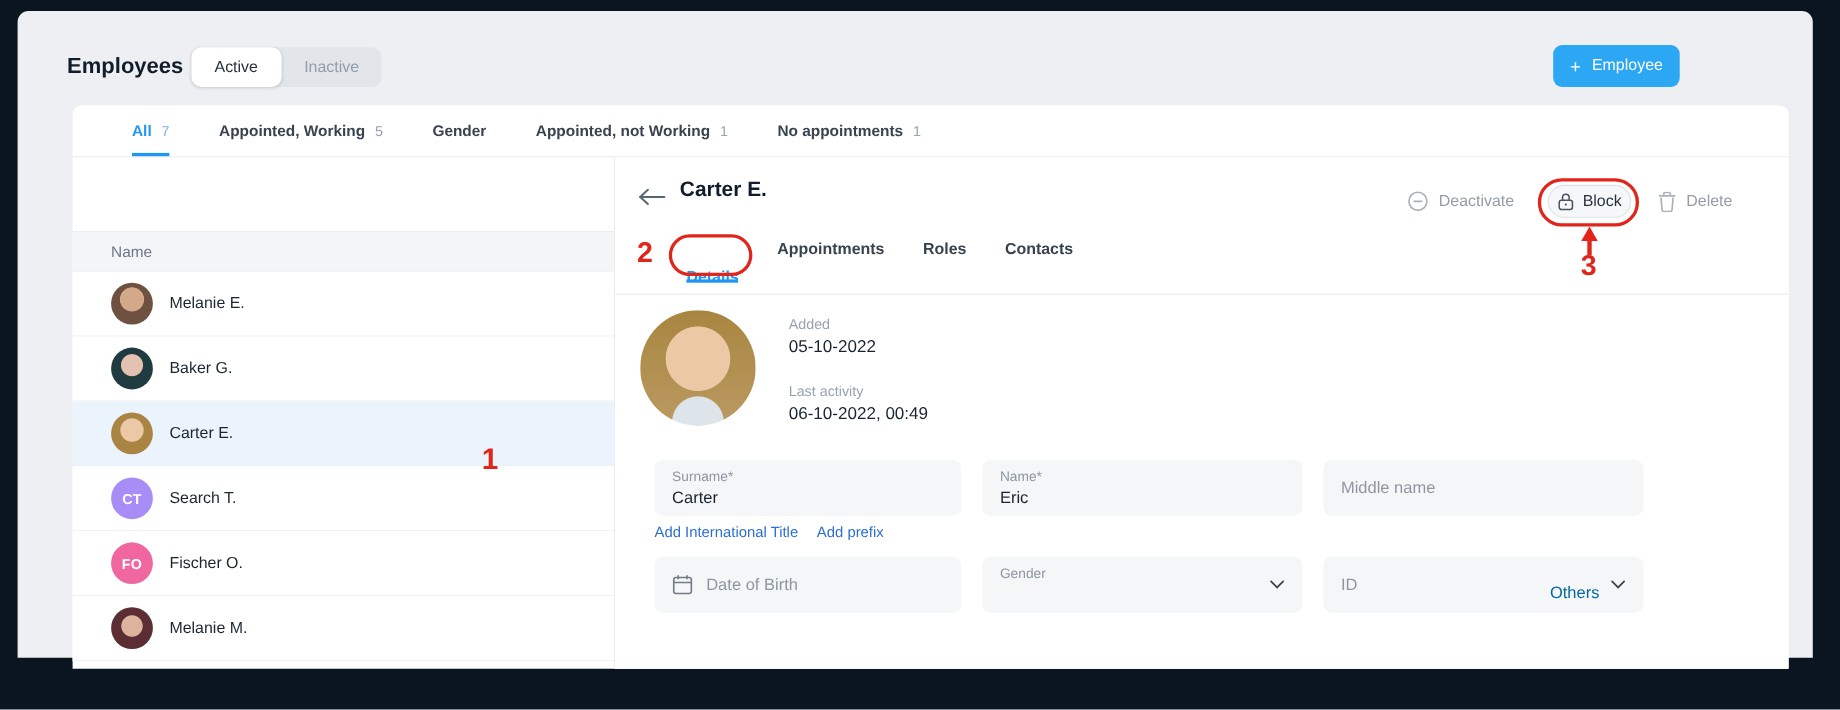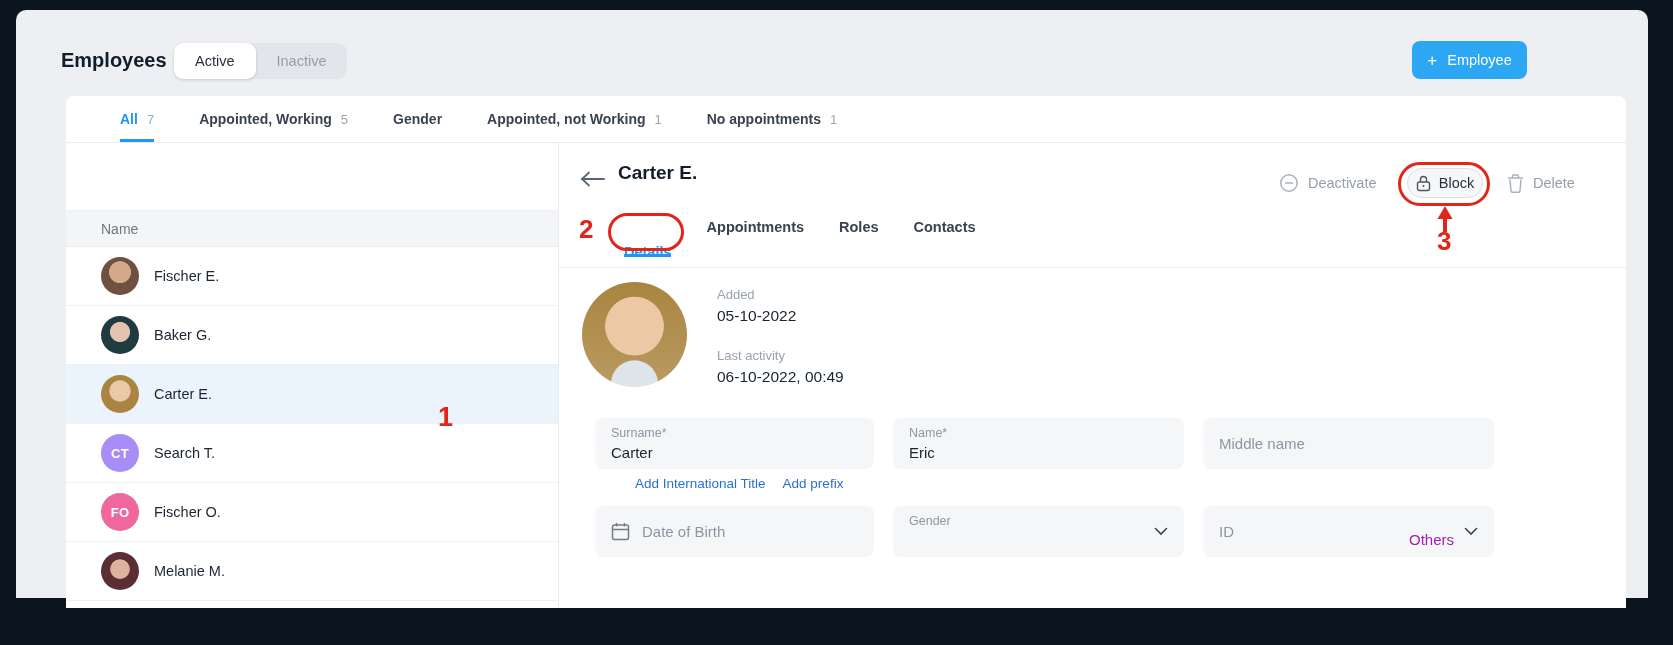--- a/index.html
+++ b/index.html
@@ -123,28 +123,28 @@
     position:absolute; height:51px; background:#f5f6f8; border-radius:8px;
     padding:8px 16px; cursor:text;
   }
   .field .flabel { font-size:12.5px; color:#8d96a2; }
   .field .fvalue { font-size:15px; color:#1a2430; margin-top:4px; }
   .field.centered { display:flex; align-items:center; padding:0 16px; gap:12px; }
   .ph { font-size:15px; color:#8d96a2; }
   .f-surname { left:36px; top:275px; width:279px; }
   .f-name    { left:334px; top:275px; width:291px; }
   .f-middle  { left:644px; top:275px; width:291px; }
-  .links { position:absolute; left:36px; top:333px; display:flex; gap:17px;margin-left:40px; }
+  .links { position:absolute; left:36px; top:333px; display:flex; gap:17px; }
   .links a { font-size:13.5px; color:#2c6fd1; text-decoration:none; font-weight:500; cursor:pointer; }
   .f-dob    { left:36px; top:363px; width:279px; }
   .f-gender { left:334px; top:363px; width:291px; }
   .f-id     { left:644px; top:363px; width:291px; justify-content:space-between; }
   .chev { position:absolute; right:16px; top:21px; }
   .id-right { display:flex; align-items:center; gap:10px; }
-  .id-right .fvalue { margin-top:16px; font-size:15px; color:#a21caf; }
+  .id-right .fvalue { margin-top:16px; font-size:15px; color:#0369a1; }
   
   .ann { color:#e1251b; font-weight:700; position:absolute; }
   .ann-1 { left:422px; top:392px; font-size:27px; }
   .ann-2 { left:563px; top:204px; font-size:26px; }
   .ann-3 { left:1421px; top:216px; font-size:26px; }
   .ring-block {
     position:absolute; left:1382px; top:152px; width:92px; height:44px;
     border:3px solid #e1251b; border-radius:22px;
   }
   .ring-details {
@@ -196,21 +196,21 @@
     </div>
 
 
     <div class="list-header">
       <span>Name</span>
     </div>
 
     <div class="rows">
       <div class="row">
         <div class="avatar av-anderson"></div>
-        <span class="nm">Fischer E.</span>
+        <span class="nm">Melanie E.</span>
       </div>
       <div class="row">
         <div class="avatar av-baker"></div>
         <span class="nm">Baker G.</span>
       </div>
       <div class="row selected">
         <div class="avatar av-carter"></div>
         <span class="nm">Carter E.</span>
       </div>
       <div class="row">

